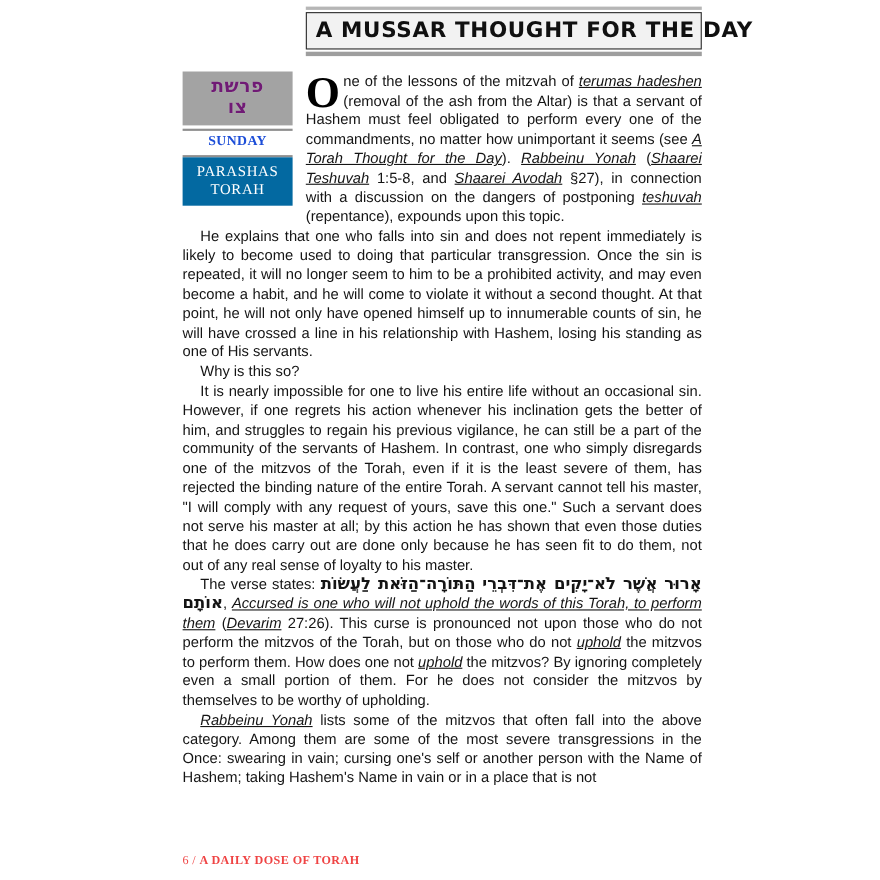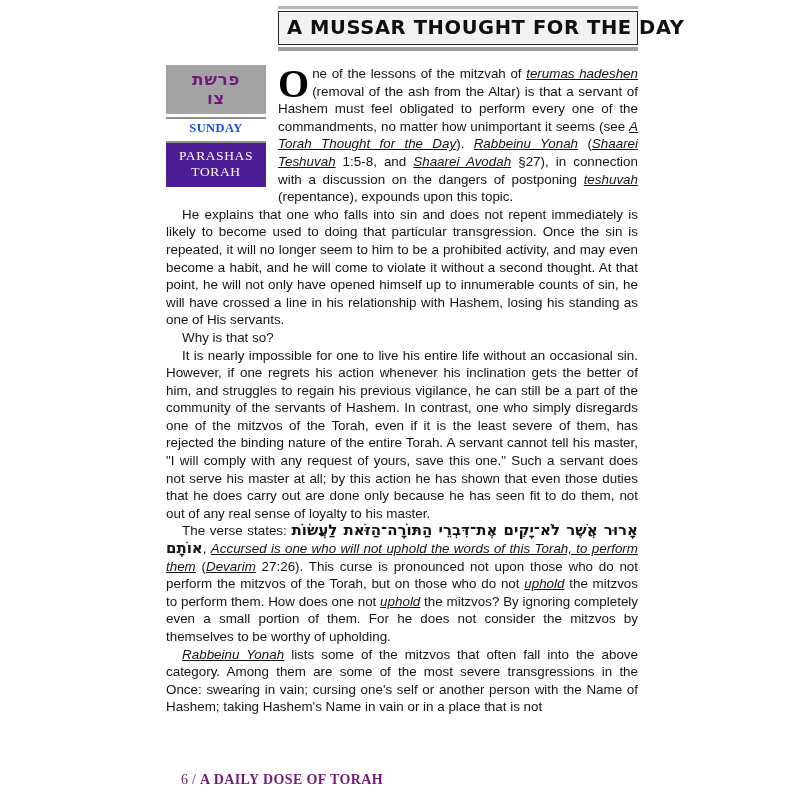--- a/index.html
+++ b/index.html
@@ -67,21 +67,21 @@
     text-align: center;
     font-weight: bold;
     font-size: 12.5px;
     letter-spacing: 0.4px;
     color: #1d4ed8;
     padding: 2px 0 2px 0;
     font-family: "Liberation Serif", serif;
   }
 
   .parashah-name-box {
-    background: #4c1d95;
+    background: #0369a1;
     color: #ffffff;
     text-align: center;
     padding: 5px 2px 7px 2px;
     line-height: 1.18;
     font-family: "Liberation Serif", serif;
     font-size: 13.5px;
     letter-spacing: 0.6px;
     box-sizing: border-box;
   }
   .parashah-name-box span { display: block; }
@@ -149,25 +149,25 @@
     font-family: "DejaVu Sans", sans-serif;
     font-weight: bold;
     font-size: 15px;
     direction: rtl;
     unicode-bidi: isolate;
   }
 
   
   .footer {
     position: absolute;
-    left: 181px;
+    left: 166px;
     bottom: 12px;
     font-family: "Liberation Serif", serif;
-    font-size: 14px;
-    color: #701a75;
+    font-size: 11px;
+    color: #ef4444;
     letter-spacing: 0.3px;
   }
   .footer .pg { font-weight: normal; }
   .footer .book { font-weight: bold; letter-spacing: 0.4px; }
 
   .clearfix::after { content: ""; display: block; clear: both; }
 </style>
 </head>
 <body>
 
@@ -200,21 +200,21 @@
     <div class="body-text">
 
       <p class="no-indent">
         <span class="dropcap">O</span><span>ne of the lessons of the mitzvah of </span><i>terumas hadeshen</i><span> (removal of the ash from the Altar) is that a servant of Hashem must feel obligated to perform every one of the commandments, no matter how unimportant it seems (see </span><i>A Torah Thought for the Day</i><span>). </span><i>Rabbeinu Yonah</i><span> (</span><i>Shaarei Teshuvah</i><span> 1:5-8, and </span><i>Shaarei Avodah</i><span> §27), in connection with a discussion on the dangers of postponing </span><i>teshuvah</i><span> (repentance), expounds upon this topic.</span>
       </p>
 
       <div class="clearfix"></div>
 
       <p>He explains that one who falls into sin and does not repent immediately is likely to become used to doing that particular transgression. Once the sin is repeated, it will no longer seem to him to be a prohibited activity, and may even become a habit, and he will come to violate it without a second thought. At that point, he will not only have opened himself up to innumerable counts of sin, he will have crossed a line in his relationship with Hashem, losing his standing as one of His servants.</p>
 
-      <p>Why is that so?</p>
+      <p>Why is this so?</p>
 
       <p>It is nearly impossible for one to live his entire life without an occasional sin. However, if one regrets his action whenever his inclination gets the better of him, and struggles to regain his previous vigilance, he can still be a part of the community of the servants of Hashem. In contrast, one who simply disregards one of the mitzvos of the Torah, even if it is the least severe of them, has rejected the binding nature of the entire Torah. A servant cannot tell his master, "I will comply with any request of yours, save this one." Such a servant does not serve his master at all; by this action he has shown that even those duties that he does carry out are done only because he has seen fit to do them, not out of any real sense of loyalty to his master.</p>
 
       <p>
         <span>The verse states: </span><span class="heb-verse">אָרוּר אֲשֶׁר לֹא־יָקִים אֶת־דִּבְרֵי הַתּוֹרָה־הַזֹּאת לַעֲשׂוֹת אוֹתָם</span><span>, </span><i>Accursed is one who will not uphold the words of this Torah, to perform them</i><span> (</span><i>Devarim</i><span> 27:26). This curse is pronounced not upon those who do not perform the mitzvos of the Torah, but on those who do not </span><i>uphold</i><span> the mitzvos to perform them. How does one not </span><i>uphold</i><span> the mitzvos? By ignoring completely even a small portion of them. For he does not consider the mitzvos by themselves to be worthy of upholding.</span>
       </p>
 
       <p>
         <i>Rabbeinu Yonah</i><span> lists some of the mitzvos that often fall into the above category. Among them are some of the most severe transgressions in the Once: swearing in vain; cursing one's self or another person with the Name of Hashem; taking Hashem's Name in vain or in a place that is not</span>
       </p>

